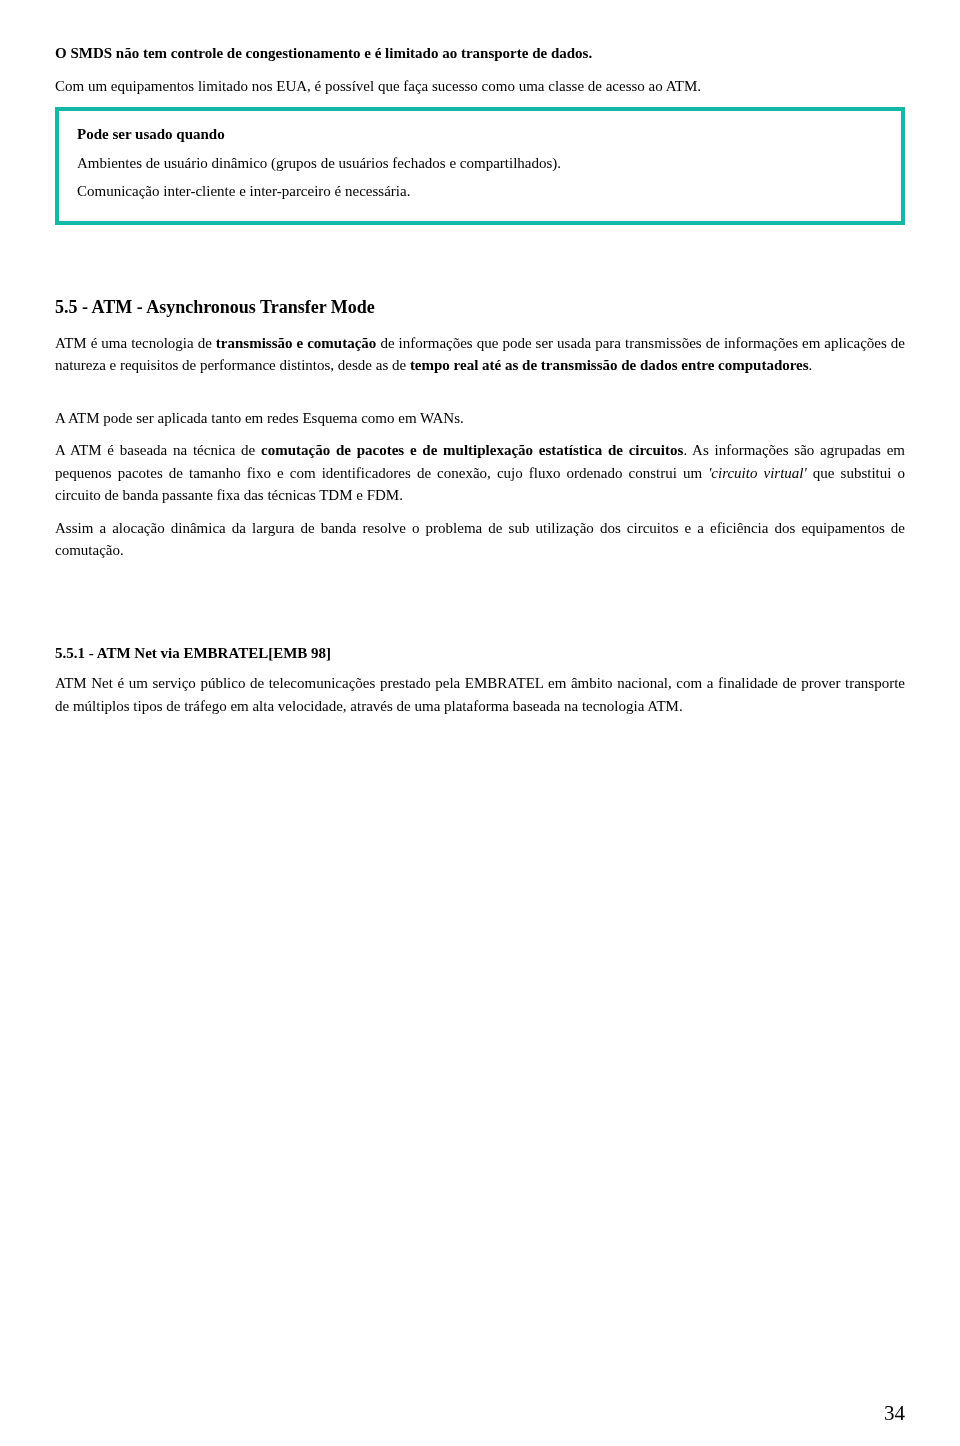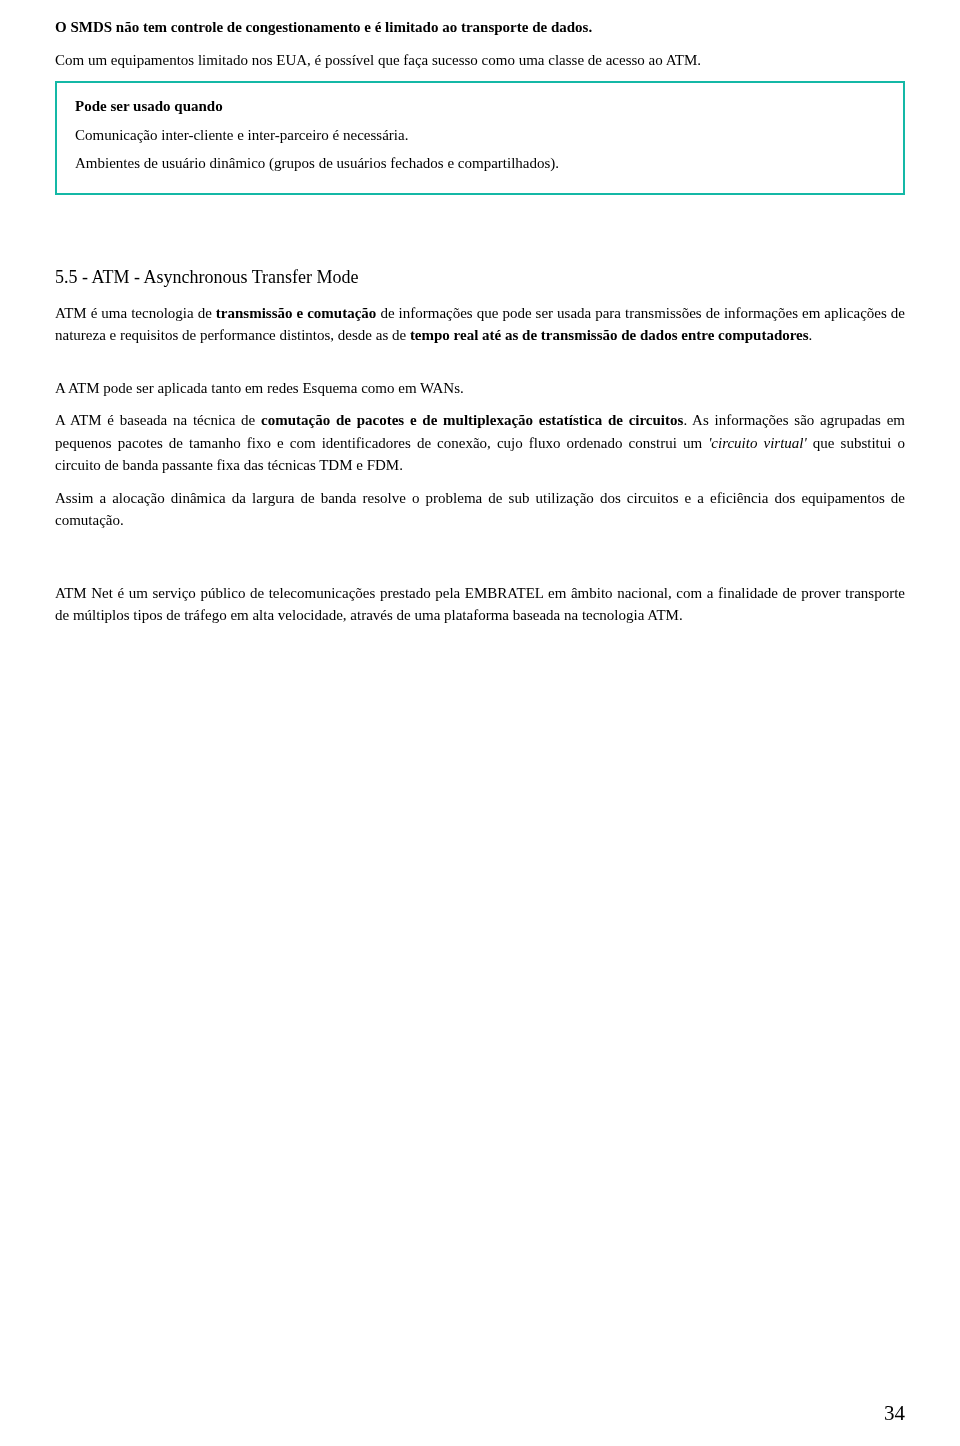--- a/index.html
+++ b/index.html
@@ -14,44 +14,44 @@
       font-size: 15px;
       color: #000000;
       width: 960px;
       min-height: 1446px;
       position: relative;
     }
 
     .page-container {
       width: 100%;
       min-height: 1446px;
-      padding: 16px 55px 60px 55px;
+      padding: 42px 55px 60px 55px;
       position: relative;
     }
 
     .text-block {
       margin-bottom: 10px;
       line-height: 1.5;
       text-align: justify;
     }
 
     .boxed-section {
-      border: 2px solid #14b8a6;
+      border: 4px solid #14b8a6;
       padding: 12px 18px;
       margin-bottom: 20px;
       margin-top: 10px;
     }
 
     .boxed-section .text-block {
       margin-bottom: 6px;
     }
 
     .section-heading {
       font-size: 18px;
-      font-weight: normal;
+      font-weight: bold;
       margin-top: 30px;
       margin-bottom: 12px;
       line-height: 1.4;
     }
 
     .subsection-heading {
       font-size: 15px;
       font-weight: bold;
       margin-top: 30px;
       margin-bottom: 8px;
@@ -80,24 +80,24 @@
 
   <p class="text-block">
     Com um equipamentos limitado nos EUA, é possível que faça sucesso como uma classe de acesso ao ATM.
   </p>
 
   <div class="boxed-section">
     <p class="text-block">
       <strong>Pode ser usado quando</strong>
     </p>
     <p class="text-block">
-      Comunicação inter-cliente e inter-parceiro é necessária.
+      Ambientes de usuário dinâmico (grupos de usuários fechados e compartilhados).
     </p>
     <p class="text-block">
-      Ambientes de usuário dinâmico (grupos de usuários fechados e compartilhados).
+      Comunicação inter-cliente e inter-parceiro é necessária.
     </p>
   </div>
 
   <div class="spacer"></div>
 
   <h2 class="section-heading">
     5.5 - ATM - Asynchronous Transfer Mode
   </h2>
 
   <p class="text-block">
@@ -114,20 +114,23 @@
     A ATM é baseada na técnica de <strong>comutação de pacotes e de multiplexação estatística de circuitos</strong>. As informações são agrupadas em pequenos pacotes de tamanho fixo e com identificadores de conexão, cujo fluxo ordenado construi um <em>'circuito virtual'</em> que substitui o circuito de banda passante fixa das técnicas TDM e FDM.
   </p>
 
   <p class="text-block">
     Assim a alocação dinâmica da largura de banda resolve o problema de sub utilização dos circuitos e a eficiência dos equipamentos de comutação.
   </p>
 
   <div class="spacer"></div>
   <div class="spacer"></div>
 
+  <p class="subsection-heading">
+    <strong>5.5.1 - ATM Net via EMBRATEL</strong>[EMB 98]
+  </p>
 
   <p class="text-block">
     ATM Net é um serviço público de telecomunicações prestado pela EMBRATEL em âmbito nacional, com a finalidade de prover transporte de múltiplos tipos de tráfego em alta velocidade, através de uma plataforma baseada na tecnologia ATM.
   </p>
 
   <div class="page-number">
     <span>34</span>
   </div>
 
 </div>

